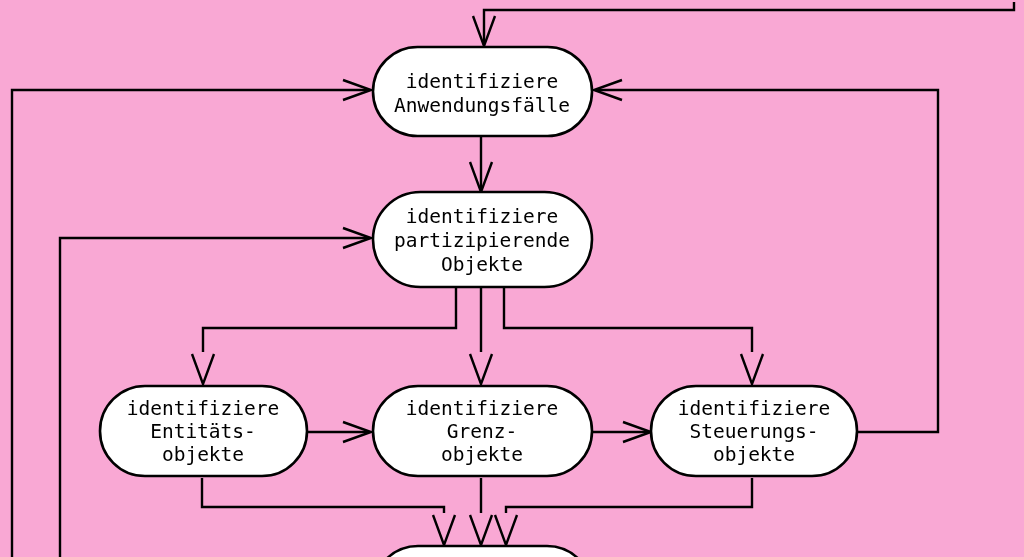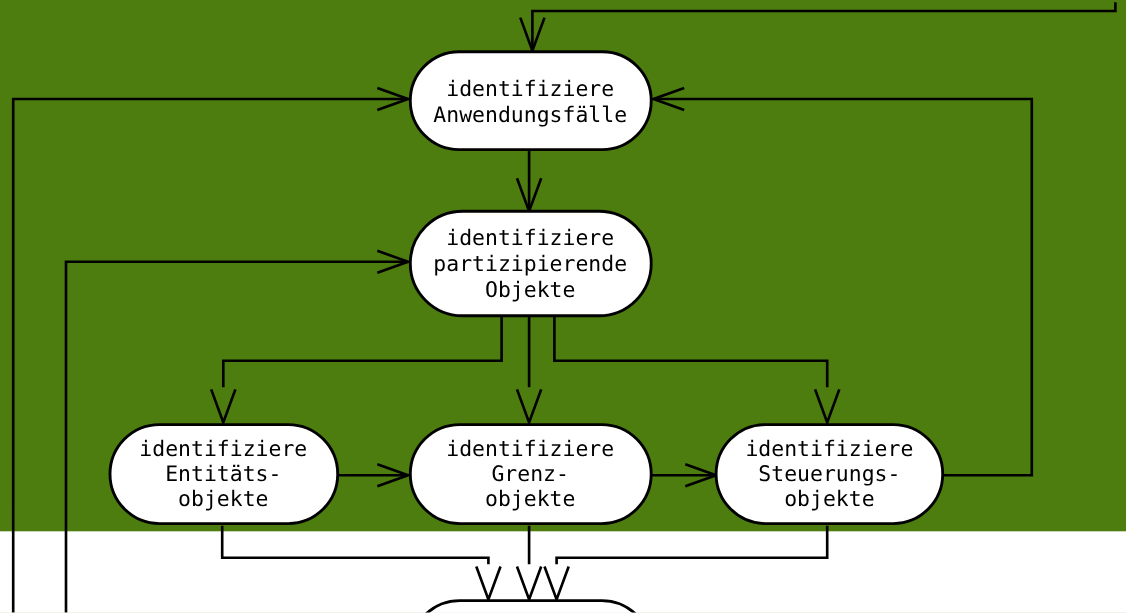--- a/index.html
+++ b/index.html
@@ -9,22 +9,22 @@
   }
   body {
     width: 1024px;
     height: 557px;
     overflow: hidden;
     font-family: "DejaVu Sans Mono", "Liberation Mono", monospace;
   }
   #diagram-root {
     position: relative;
     width: 1024px;
-    height: 483px;
-    background: #4d7c0f;
+    height: 557px;
+    background: #f9a8d4;
   }
   svg#flowchart {
     display: block;
     width: 1024px;
     height: 557px;
   }
   .node-shape {
     fill: #ffffff;
     stroke: #000000;
     stroke-width: 2.6;

